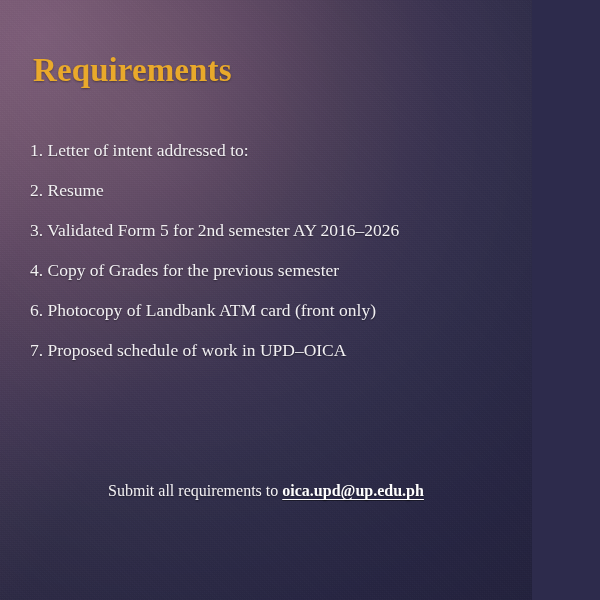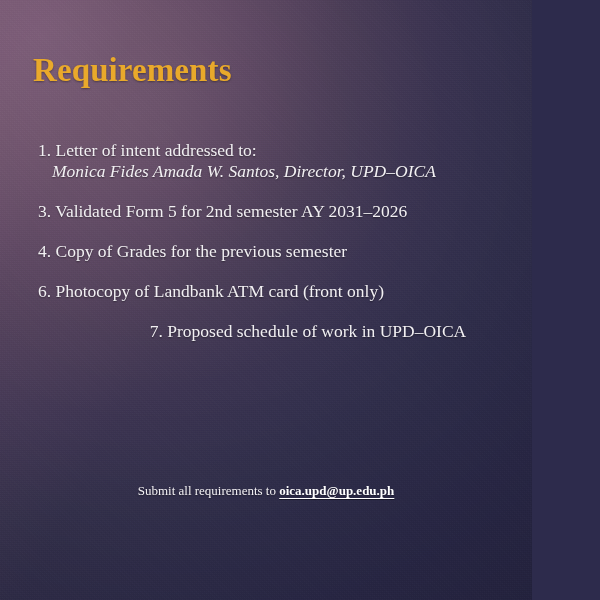--- a/index.html
+++ b/index.html
@@ -98,30 +98,29 @@
     color: #e9a92b;
     letter-spacing: 0.1px;
     line-height: 1.1;
     text-shadow: 0 1px 2px rgba(0,0,0,0.35);
     white-space: nowrap;
   }
 
   
   .req-list {
     position: absolute;
-    left: 38px;
+    left: 30px;
     top: 140px;
     width: 540px;
   }
   .req-item {
     margin-bottom: 19px;
   }
   .req-item:last-child {
     margin-bottom: 0;
-    text-align: center;
   }
   .req-line {
     font-size: 17.5px;
     color: #f2f0f3;
     line-height: 21px;
     white-space: nowrap;
     text-shadow: 0 1px 1.5px rgba(0,0,0,0.40);
   }
   .req-line.sub {
     padding-left: 14px;
@@ -133,21 +132,21 @@
 
   
   .footer {
     position: absolute;
     left: 0;
     right: 0;
     top: 478px;
     text-align: center;
   }
   .footer-line {
-    font-size: 13px;
+    font-size: 16px;
     color: #f4f2f5;
     line-height: 25px;
     white-space: nowrap;
     text-shadow: 0 1px 1.5px rgba(0,0,0,0.42);
   }
   .email {
     font-weight: bold;
     text-decoration: underline;
     text-underline-offset: 2.5px;
     color: #ffffff;
@@ -172,26 +171,28 @@
   <div class="bg-grain"></div>
 
   <div class="content">
 
     <div class="title">Requirements</div>
 
     <div class="req-list">
 
       <div class="req-item">
         <div class="req-line">1. Letter of intent addressed to:</div>
-        <div class="req-line sub-italic">Monica Fides Amada W. Santos, Director, UPD–OICA</div>
-      </div>
-
-
-      <div class="req-item">
-        <div class="req-line">3. Validated Form 5 for 2nd semester AY 2031–2026</div>
+      </div>
+
+      <div class="req-item">
+        <div class="req-line">2. Resume</div>
+      </div>
+
+      <div class="req-item">
+        <div class="req-line">3. Validated Form 5 for 2nd semester AY 2016–2026</div>
       </div>
 
       <div class="req-item">
         <div class="req-line">4. Copy of Grades for the previous semester</div>
       </div>
 
       <div class="req-item">
         <div class="req-line">6. Photocopy of Landbank ATM card (front only)</div>
       </div>
 

